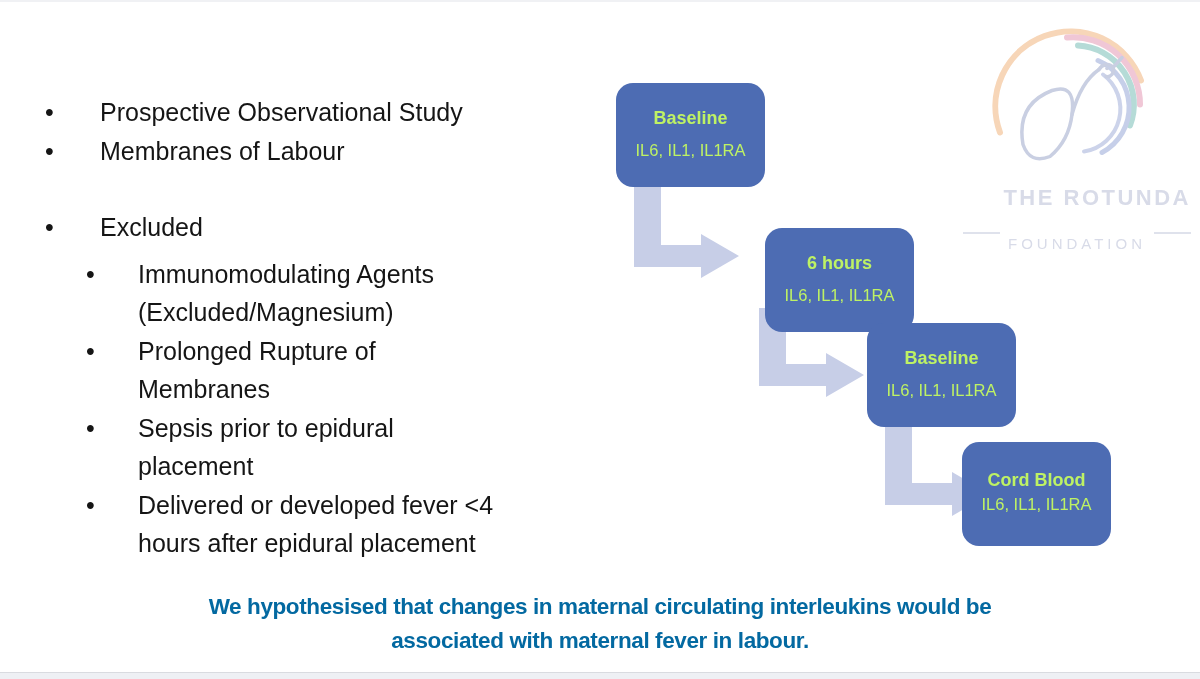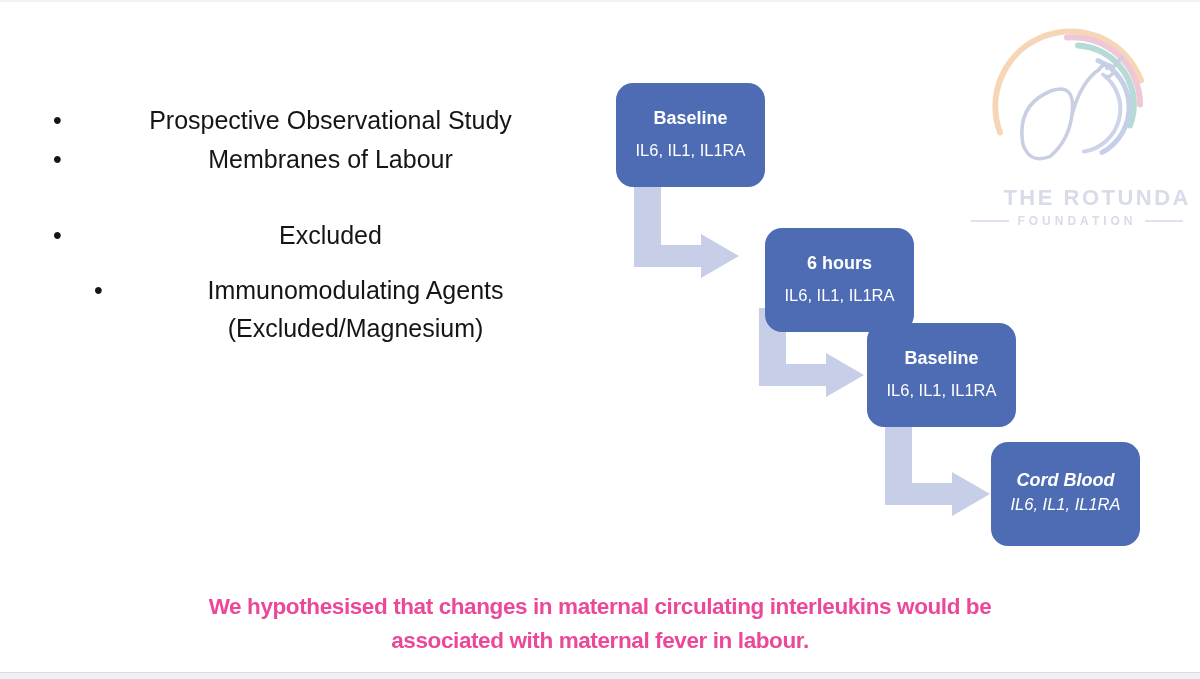--- a/index.html
+++ b/index.html
@@ -9,87 +9,93 @@
     background:#ffffff;
     overflow:hidden;
     font-family:"Liberation Sans","DejaVu Sans",sans-serif;
     color:#151515;
   }
   .top-edge{position:absolute;top:0;left:0;width:100%;height:2px;background:#f0f1f4;}
   .bottom-edge{position:absolute;bottom:0;left:0;width:100%;height:7px;background:#eef0f4;border-top:1px solid #d9dbe0;box-sizing:border-box;}
 
   
   .bullets{position:absolute;left:29px;top:85px;width:540px;}
-  .bullets ul{list-style:none;margin:16px;padding:0;text-align:center;}
+  .bullets ul{list-style:none;margin:8px;padding:0;}
   .bullets li{position:relative;font-size:25px;line-height:38.5px;}
   ul.l1 > li{padding-left:63px;}
   ul.l1 > li::before{content:"\2022";position:absolute;left:8px;top:0;}
   li.excluded{margin-top:38px;}
   ul.l2{margin-top:5px;}
   ul.l2 > li{padding-left:101px;white-space:pre-line;width:520px;box-sizing:border-box;}
   ul.l2 > li::before{content:"\2022";position:absolute;left:49px;top:0;}
 
   
   .flow-layer{position:absolute;left:0;top:0;width:1200px;height:679px;pointer-events:none;}
   .arrow{fill:var(--arrow-color,#c7cee7);}
   .step{
     position:absolute;width:149px;height:104px;
     background:var(--box-color,#4d6cb3);
     border-radius:17px;
-    color:#ffffff;text-align:center;box-sizing:border-box;
+    color:#bef264;text-align:center;box-sizing:border-box;
     padding-top:24px;
   }
   .step .title{font-size:18px;font-weight:bold;line-height:22px;}
   .step .sub{font-size:16.5px;line-height:22px;margin-top:10px;}
   .step.tight{padding-top:27px;}
   .step.tight .sub{margin-top:2px;}
   .step-1{left:616px;top:83px;}
   .step-2{left:765px;top:204px;margin-top:24px;}
   .step-3{left:867px;top:323px;}
-  .step-4{left:991px;top:442px;font-style:italic;}
+  .step-4{left:962px;top:442px;}
 
   
   .logo{position:absolute;left:963px;top:18px;width:228px;height:215px;}
   .logo svg{position:absolute;left:5px;top:2px;}
   .logo-title{
     position:absolute;left:0;top:167px;width:228px;
     text-align:right;font-size:22px;font-weight:bold;letter-spacing:2.5px;
     color:var(--logo-ink,#d8dbe8);
   }
   .logo-sub-row{
     position:absolute;left:0;top:196px;width:228px;
     display:flex;align-items:center;justify-content:center;gap:8px;
     color:var(--logo-ink,#d8dbe8);
   }
   .logo-sub-row .rule{width:38px;height:2px;background:#dfe2ec;}
-  .logo-subtitle{font-size:12px;font-weight:bold;letter-spacing:4px;}
+  .logo-subtitle{font-size:15px;font-weight:normal;letter-spacing:4px;margin-top:21px;}
 
   
   .hypothesis{
     position:absolute;left:0;top:590px;width:1200px;
     text-align:center;
     font-size:22.5px;font-weight:bold;line-height:33.5px;letter-spacing:-0.4px;
-    white-space:pre-line;color:#ec4899;
+    white-space:pre-line;color:#0369a1;
   }
 </style>
 </head>
 <body>
 
 <div class="slide">
   <div class="top-edge"></div>
 
   <div class="bullets">
     <ul class="l1">
       <li>Prospective Observational Study</li>
       <li>Membranes of Labour</li>
       <li class="excluded">Excluded</li>
     </ul>
     <ul class="l2">
       <li>Immunomodulating Agents
 (Excluded/Magnesium)</li>
+      <li>Prolonged Rupture of
+Membranes</li>
+      <li>Sepsis prior to epidural
+placement</li>
+      <li>Delivered or developed fever &lt;4
+hours after epidural placement</li>
     </ul>
   </div>
 
   <svg class="flow-layer" width="1200" height="679" viewBox="0 0 1200 679" xmlns="http://www.w3.org/2000/svg">
     <polygon class="arrow" points="634,187 661,187 661,245 701,245 701,234 739,256 701,278 701,267 634,267"></polygon>
     <polygon class="arrow" points="759,308 786,308 786,364 826,364 826,353 864,375 826,397 826,386 759,386"></polygon>
     <polygon class="arrow" points="885,427 912,427 912,483 952,483 952,472 990,494 952,516 952,505 885,505"></polygon>
   </svg>
 
   <div class="step step-1">

